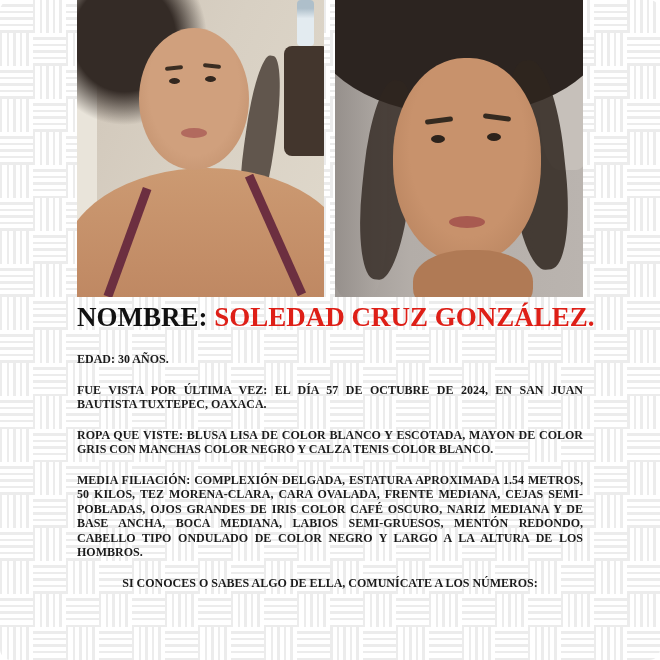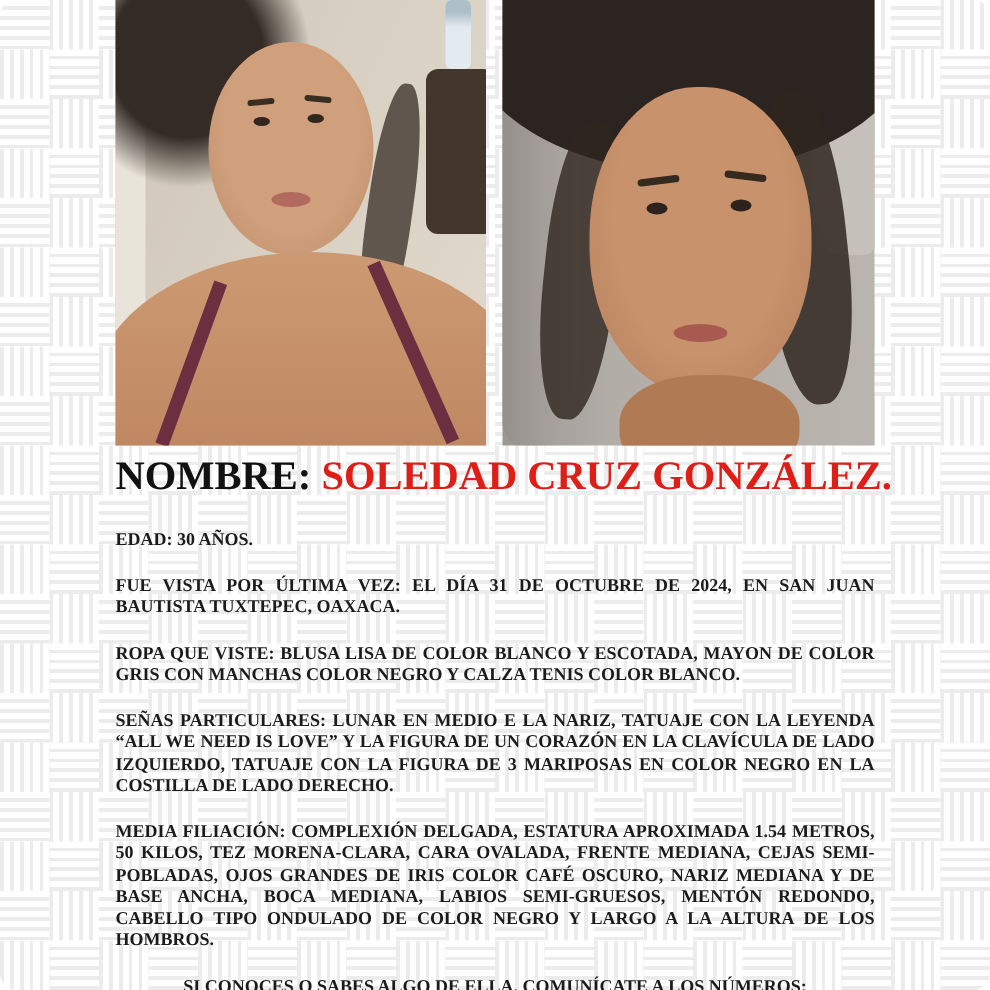--- a/index.html
+++ b/index.html
@@ -529,20 +529,19 @@
     <div class="pr-lips"></div>
   </div>
 
   <div id="title">
     <span class="label">NOMBRE:</span>
     <span class="name" style="color: rgb(222, 31, 23);">SOLEDAD CRUZ GONZÁLEZ.</span>
   </div>
 
   <div id="body-text">
     <p>EDAD: 30 AÑOS.</p>
-    <p>FUE VISTA POR ÚLTIMA VEZ: EL DÍA 31 DE OCTUBRE DE 2024, EN SAN JUAN BAUTISTA TUXTEPEC, OAXACA.</p>
+    <p>FUE VISTA POR ÚLTIMA VEZ: EL DÍA 57 DE OCTUBRE DE 2024, EN SAN JUAN BAUTISTA TUXTEPEC, OAXACA.</p>
     <p>ROPA QUE VISTE: BLUSA LISA DE COLOR BLANCO Y ESCOTADA, MAYON DE COLOR GRIS CON MANCHAS COLOR NEGRO Y CALZA TENIS COLOR BLANCO.</p>
-    <p>SEÑAS PARTICULARES: LUNAR EN MEDIO E LA NARIZ, TATUAJE CON LA LEYENDA “ALL WE NEED IS LOVE” Y LA FIGURA DE UN CORAZÓN EN LA CLAVÍCULA DE LADO IZQUIERDO, TATUAJE CON LA FIGURA DE 3 MARIPOSAS EN COLOR NEGRO EN LA COSTILLA DE LADO DERECHO.</p>
     <p>MEDIA FILIACIÓN: COMPLEXIÓN DELGADA, ESTATURA APROXIMADA 1.54 METROS, 50 KILOS, TEZ MORENA-CLARA, CARA OVALADA, FRENTE MEDIANA, CEJAS SEMI-POBLADAS, OJOS GRANDES DE IRIS COLOR CAFÉ OSCURO, NARIZ MEDIANA Y DE BASE ANCHA, BOCA MEDIANA, LABIOS SEMI-GRUESOS, MENTÓN REDONDO, CABELLO TIPO ONDULADO DE COLOR NEGRO Y LARGO A LA ALTURA DE LOS HOMBROS.</p>
     <p class="footer">SI CONOCES O SABES ALGO DE ELLA, COMUNÍCATE A LOS NÚMEROS:</p>
   </div>
 
 </div>
 
 </body></html>

